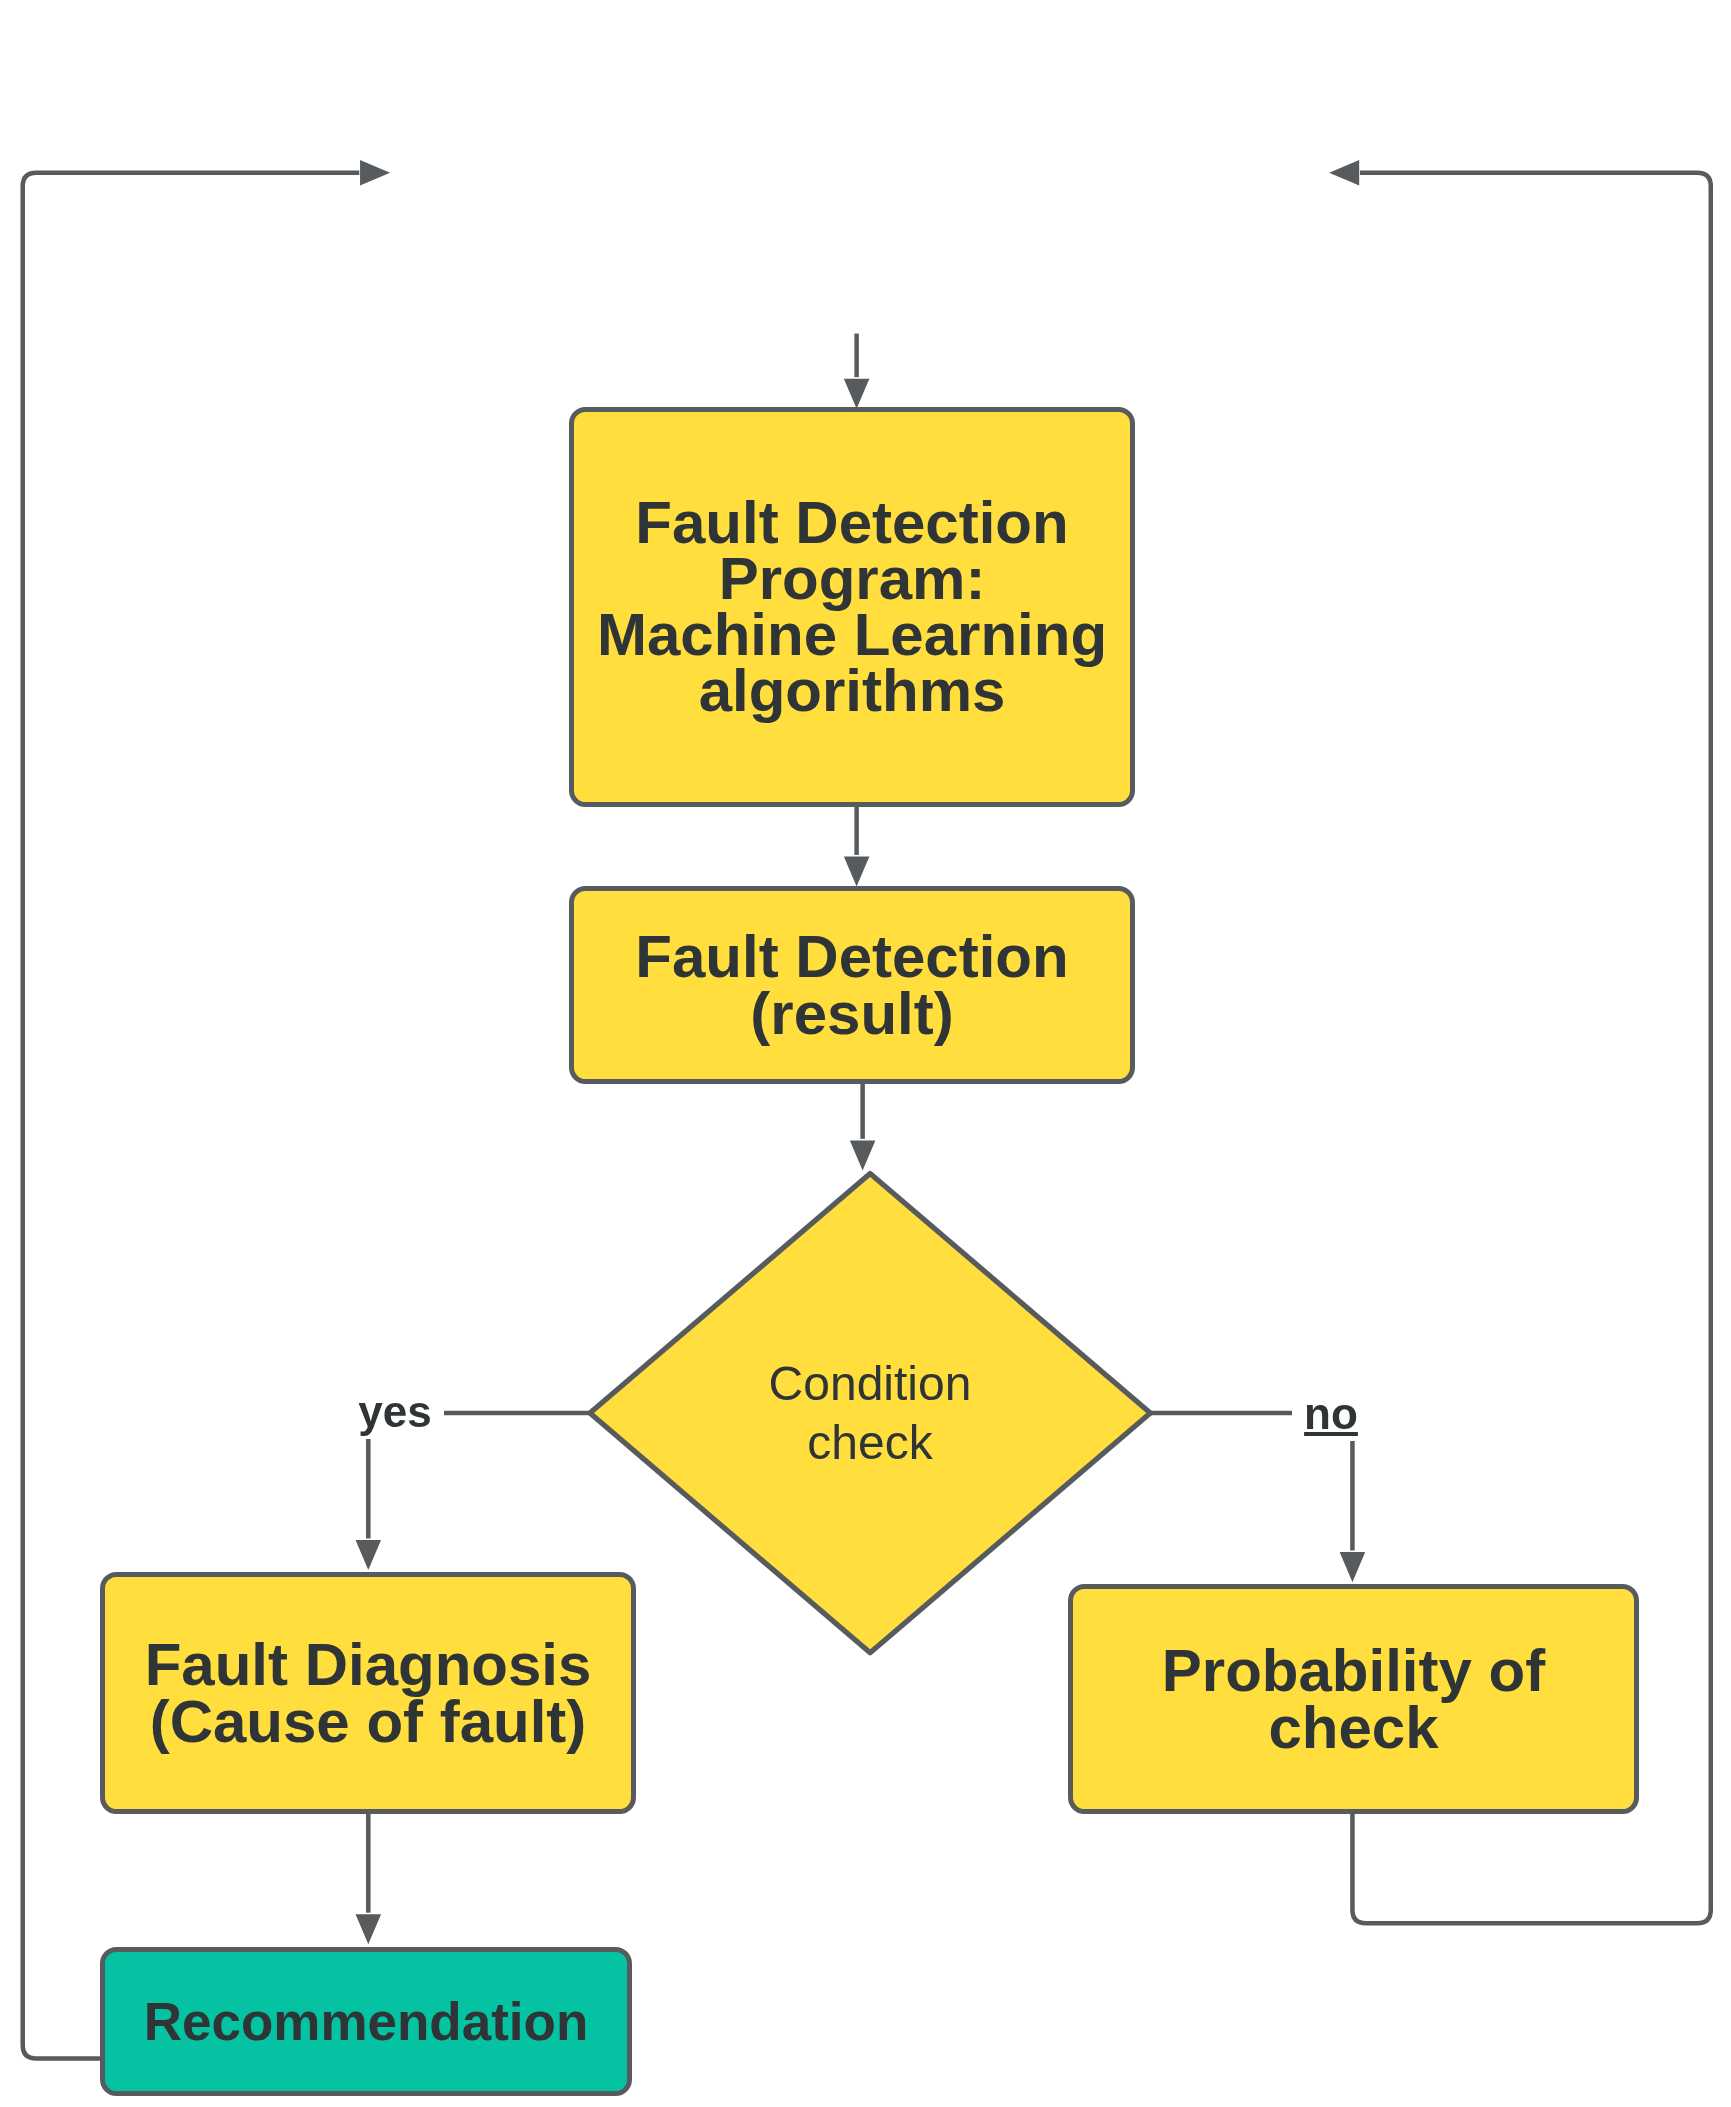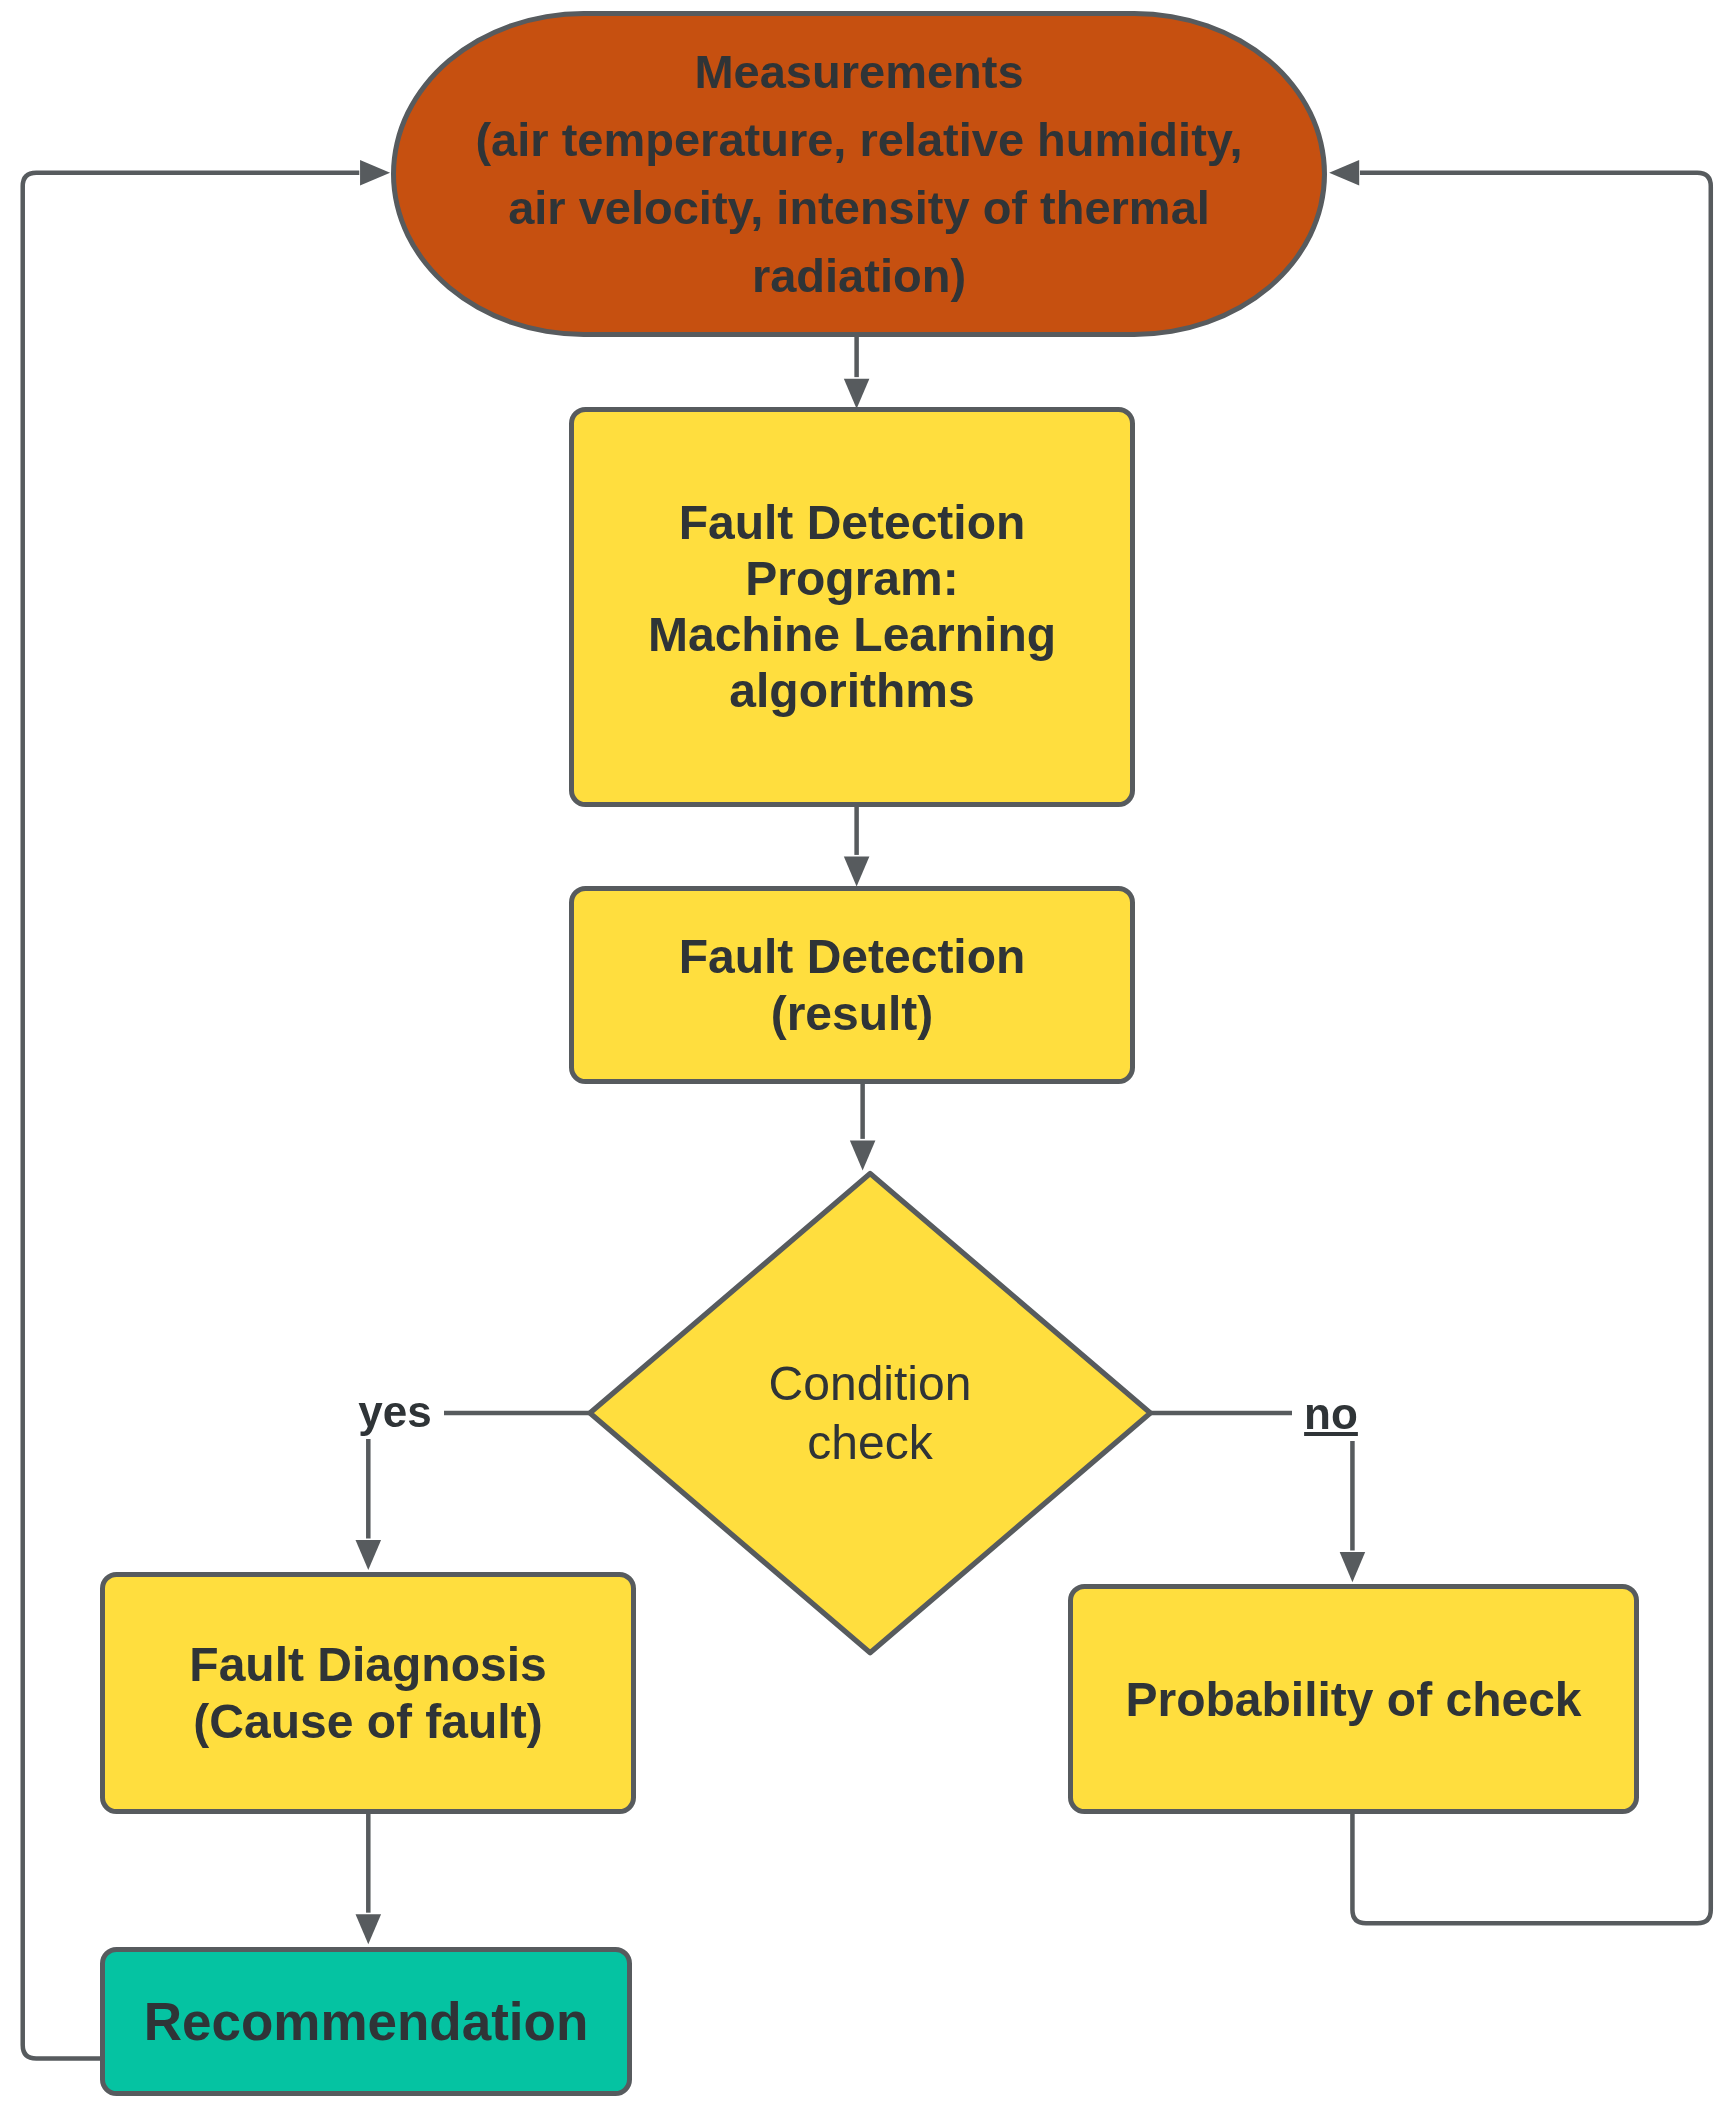--- a/index.html
+++ b/index.html
@@ -45,21 +45,21 @@
   }
   .node.terminator {
     background: var(--terminator-fill, #c65010);
     border-radius: 195px / 165px;
     font-size: 47px;
     line-height: 68px;
   }
   .node.process {
     background: var(--process-fill, #ffde3e);
     border-radius: 16.5px;
-    font-size: 48px;
+    font-size: 60px;
     line-height: 57px;
   }
   .node.recommendation {
     background: var(--recommendation-fill, #05c3a2);
     border-radius: 16.5px;
     font-size: 53px;
     line-height: 59px;
   }
   #measurements       { left: 391px;  top: 10.5px;   width: 936px; height: 326px; }
   #fault-detection-program { left: 569px; top: 407px; width: 566px; height: 400px; line-height: 56px; }
@@ -120,24 +120,20 @@
 
     <path class="connector" d="M140 2740 H48 Q30 2740 30 2722 V248 Q30 230 48 230 H478"></path>
     <polygon class="arrowhead" points="519,230 479,213 479,247"></polygon>
 
     <path class="connector" d="M1800 2412 V2542 Q1800 2560 1818 2560 H2259 Q2277 2560 2277 2542 V248 Q2277 230 2259 230 H1810"></path>
     <polygon class="arrowhead" points="1769,230 1809,213 1809,247"></polygon>
 
     <polygon class="decision-shape" points="1158,1562 1531,1881 1158,2200 785,1881"></polygon>
   </svg>
 
-  <div class="node terminator" id="measurements">Measurements
-(air temperature, relative humidity,
-air velocity, intensity of thermal
-radiation)</div>
 
   <div class="node process" id="fault-detection-program">Fault Detection
 Program:
 Machine Learning
 algorithms</div>
 
   <div class="node process" id="fault-detection-result">Fault Detection
 (result)</div>
 
   <div id="condition-check-label">Condition

